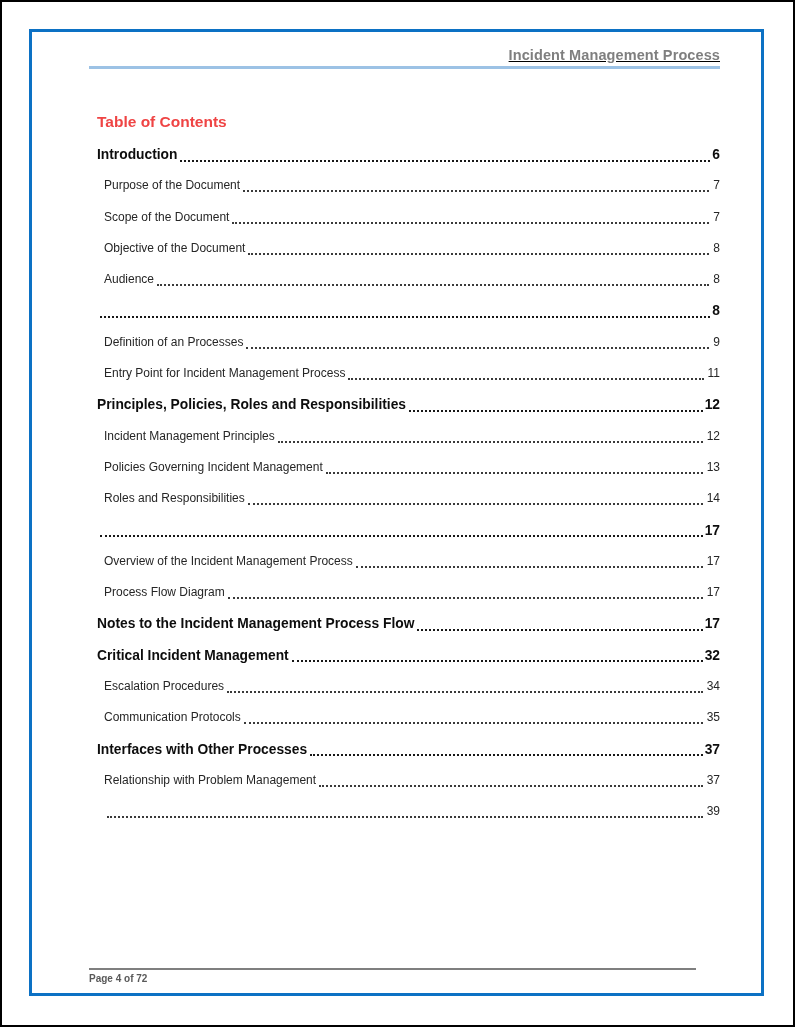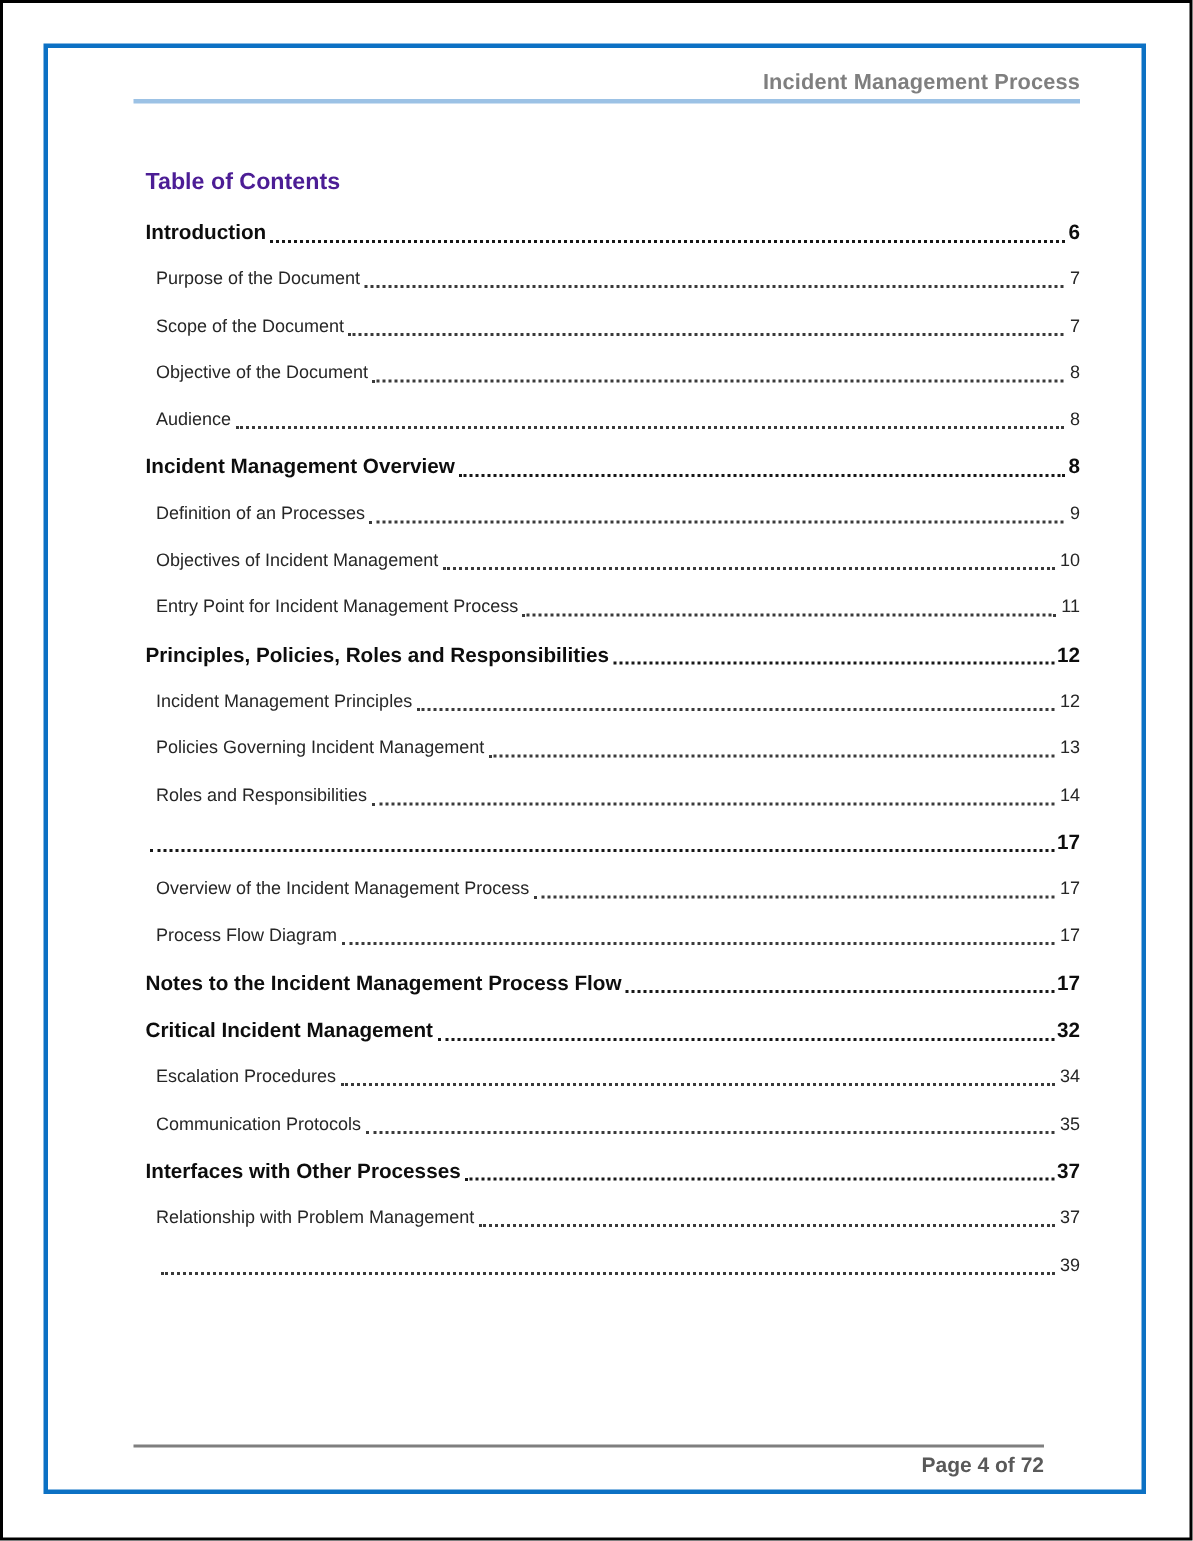--- a/index.html
+++ b/index.html
@@ -14,39 +14,39 @@
   .page {
     position: absolute;
     left: 27px; top: 27px; right: 29px; bottom: 29px;
     border: 3px solid var(--border-inner, #0c71c4);
     background: #ffffff;
   }
   .content {
     position: absolute;
     left: 57px; right: 41px; top: 0;
   }
-  .header { margin-top: 15px; }
+  .header { margin-top: 15px; text-decoration: underline; }
   .header-title {
     text-align: right;
     font-size: 14.5px;
     font-weight: bold;
     color: var(--header-text, #7f7f7f);
     letter-spacing: 0.1px;
   }
   .header-rule {
     height: 3px;
     background: var(--header-rule, #9cc2e5);
     margin-top: 3px;
   }
   .toc-title {
     margin-top: 44px;
     padding-left: 8px;
     font-size: 15.5px;
     font-weight: bold;
-    color: #4c1d95;
+    color: #ef4444;
   }
   .toc { margin-top: 13px; }
   .toc-row {
     display: flex;
     align-items: flex-end;
     height: 21px;
     margin-bottom: 10.3px;
     font-size: 12px;
     color: var(--toc-text, #262626);
     cursor: pointer;
@@ -71,22 +71,22 @@
   .toc-row.lvl2 .toc-page { margin-left: 2px; }
   .footer {
     position: absolute;
     left: 57px; right: 65px; bottom: 9px;
   }
   .footer-rule {
     border-top: 2px solid var(--footer-rule, #7f7f7f);
   }
   .footer-text {
     margin-top: 3px;
-    text-align: right;
-    font-size: 14px;
+    text-align: left;
+    font-size: 10px;
     font-weight: bold;
     color: var(--footer-text, #595959);
   }
 </style>
 </head>
 <body style="--border-inner: #0c71c4; --header-rule: #9cc2e5; --header-text: #7f7f7f; --footer-rule: #7f7f7f; --footer-text: #595959; --toc-text: #262626; border-color: rgb(0, 0, 0);">
 
 <div class="page">
   <div class="content">
 
@@ -117,33 +117,27 @@
     <span class="toc-label">Objective of the Document</span>
     <span class="toc-dots"></span>
     <span class="toc-page">8</span>
   </div>
         <div class="toc-row lvl2">
     <span class="toc-label">Audience</span>
     <span class="toc-dots"></span>
     <span class="toc-page">8</span>
   </div>
         <div class="toc-row lvl1">
-    <span class="toc-label">Incident Management Overview</span>
     <span class="toc-dots"></span>
     <span class="toc-page">8</span>
   </div>
         <div class="toc-row lvl2">
     <span class="toc-label">Definition of an Processes</span>
     <span class="toc-dots"></span>
     <span class="toc-page">9</span>
-  </div>
-        <div class="toc-row lvl2">
-    <span class="toc-label">Objectives of Incident Management</span>
-    <span class="toc-dots"></span>
-    <span class="toc-page">10</span>
   </div>
         <div class="toc-row lvl2">
     <span class="toc-label">Entry Point for Incident Management Process</span>
     <span class="toc-dots"></span>
     <span class="toc-page">11</span>
   </div>
         <div class="toc-row lvl1">
     <span class="toc-label">Principles, Policies, Roles and Responsibilities</span>
     <span class="toc-dots"></span>
     <span class="toc-page">12</span>

